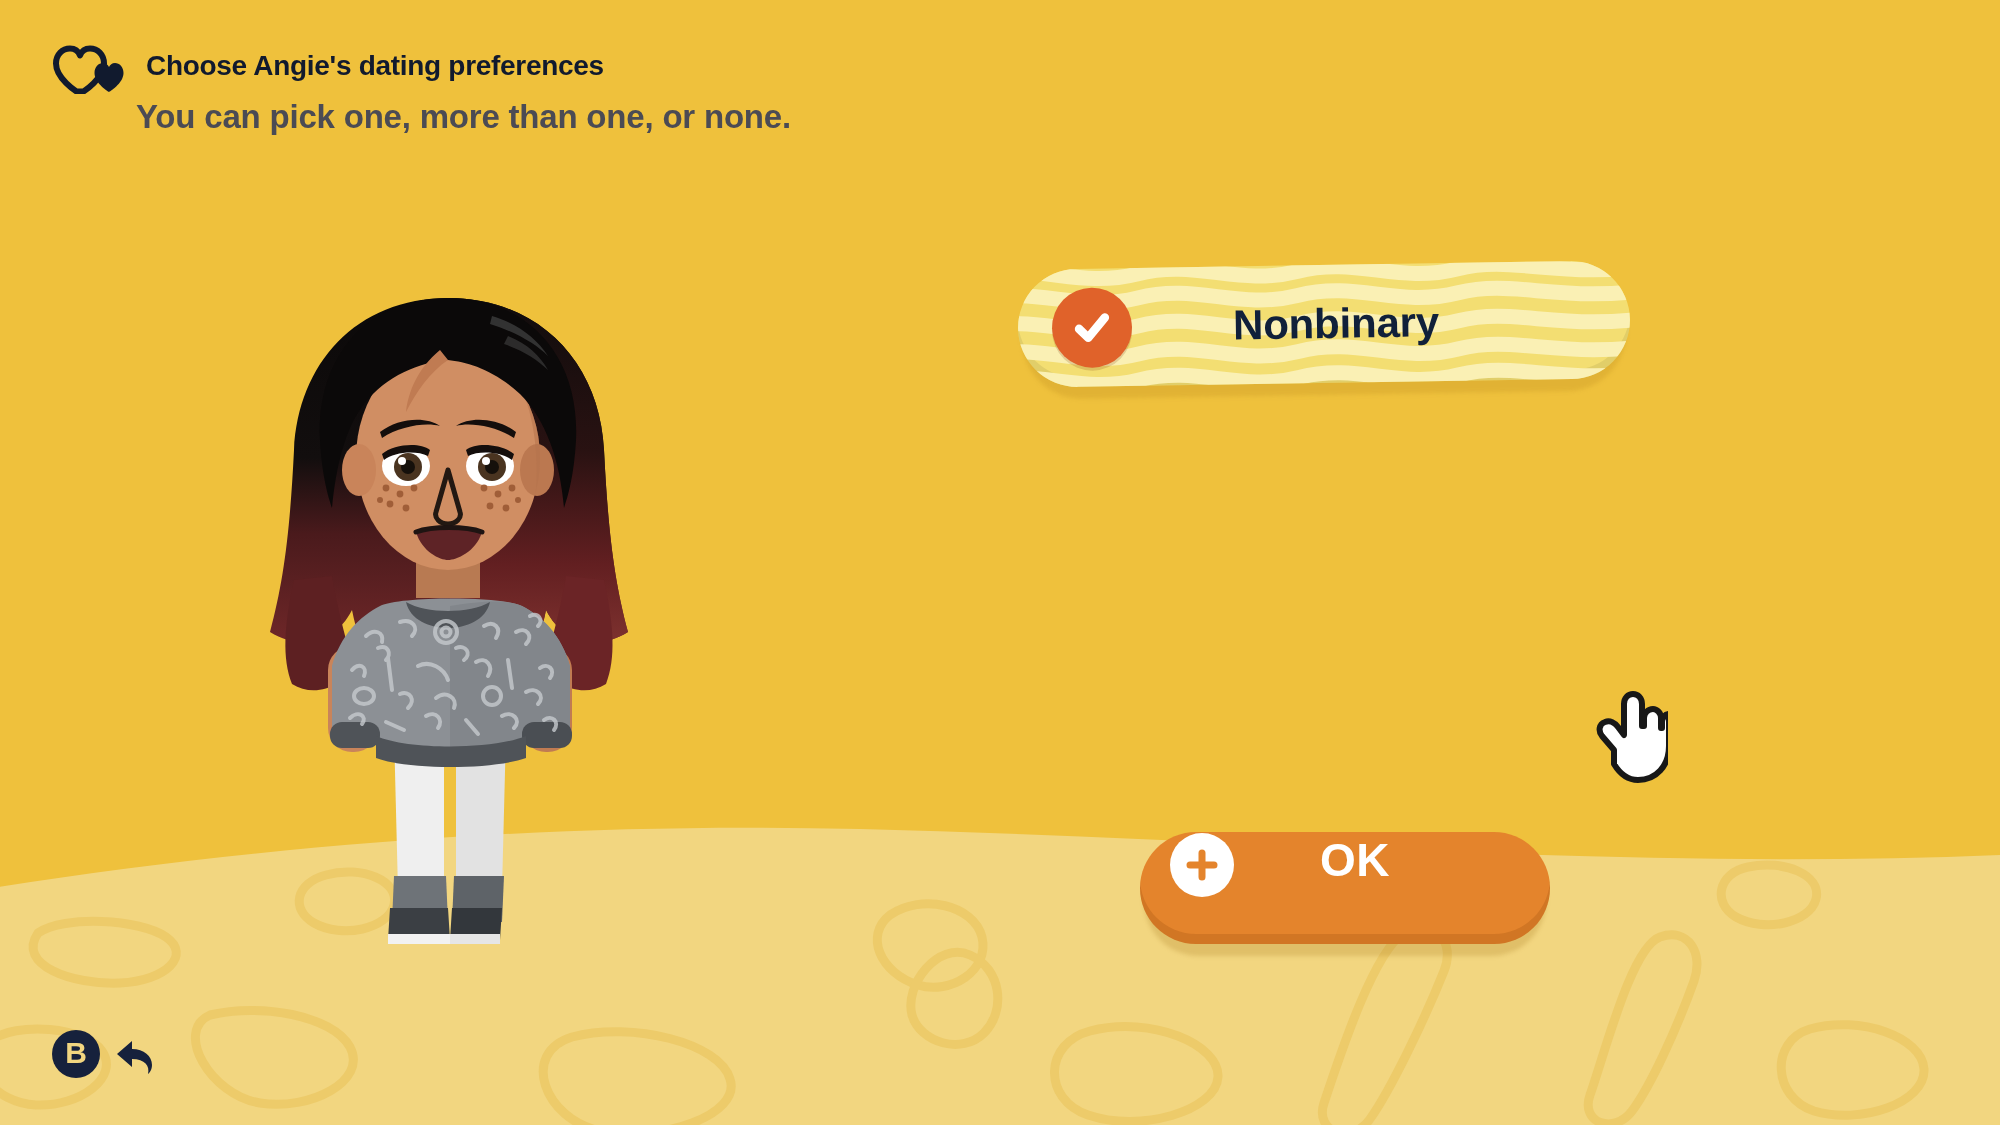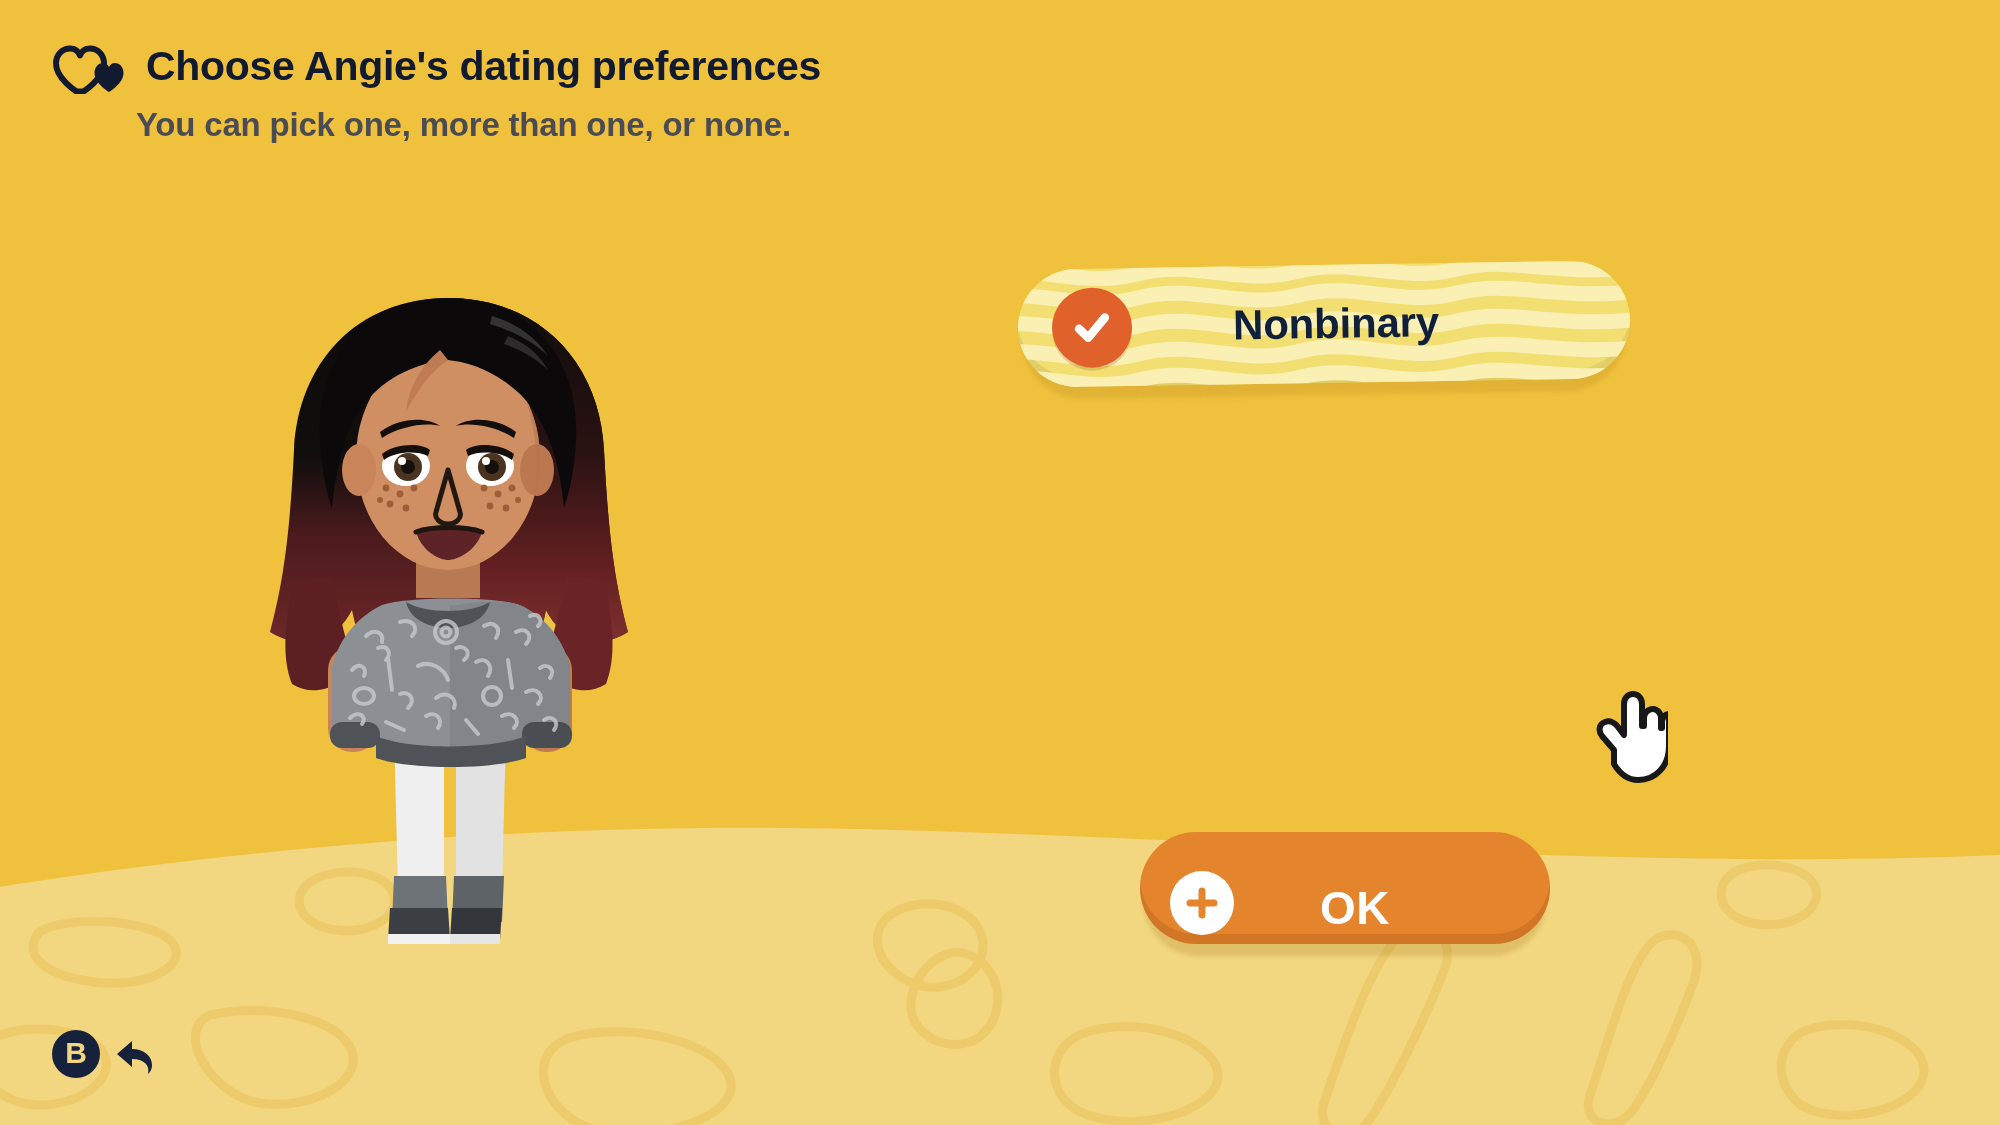--- a/index.html
+++ b/index.html
@@ -49,30 +49,30 @@
     gap: 18px;
   }
   .hearts-icon {
     width: 76px;
     height: 52px;
     flex: 0 0 auto;
     display: block;
     margin-top: 4px;
   }
   .title {
-    font-size: 41px;
+    font-size: 28px;
     font-weight: bold;
     color: #111A2E;
     letter-spacing: -0.3px;
     white-space: nowrap;
     line-height: 1;
   }
   .subtitle {
     margin-left: 84px;
-    margin-top: 12px;
+    margin-top: 4px;
     font-size: 33px;
     font-weight: bold;
     color: #4B4B54;
     letter-spacing: -0.2px;
     white-space: nowrap;
   }
 
   
   .avatar {
     position: absolute;
@@ -175,22 +175,22 @@
     background: rgba(160,110,20,0.22);
     filter: blur(2px);
   }
   .ok-face {
     position: absolute;
     inset: 0;
     border-radius: 60px;
     background: #E4842C;
     box-shadow: inset 0 -10px 0 rgba(140,70,10,0.22);
     display: flex;
-    align-items: flex-end;
-    padding: 9px 30px;
+    align-items: flex-start;
+    padding: 1px 30px;
     box-sizing: border-box;
   }
   .plus-circle {
     width: 64px; height: 64px;
     border-radius: 50%;
     background: #FFFFFF;
     flex: 0 0 auto;
     display:flex; align-items:center; justify-content:center;
   }
   .plus-circle svg { width: 38px; height: 38px; display:block; }

